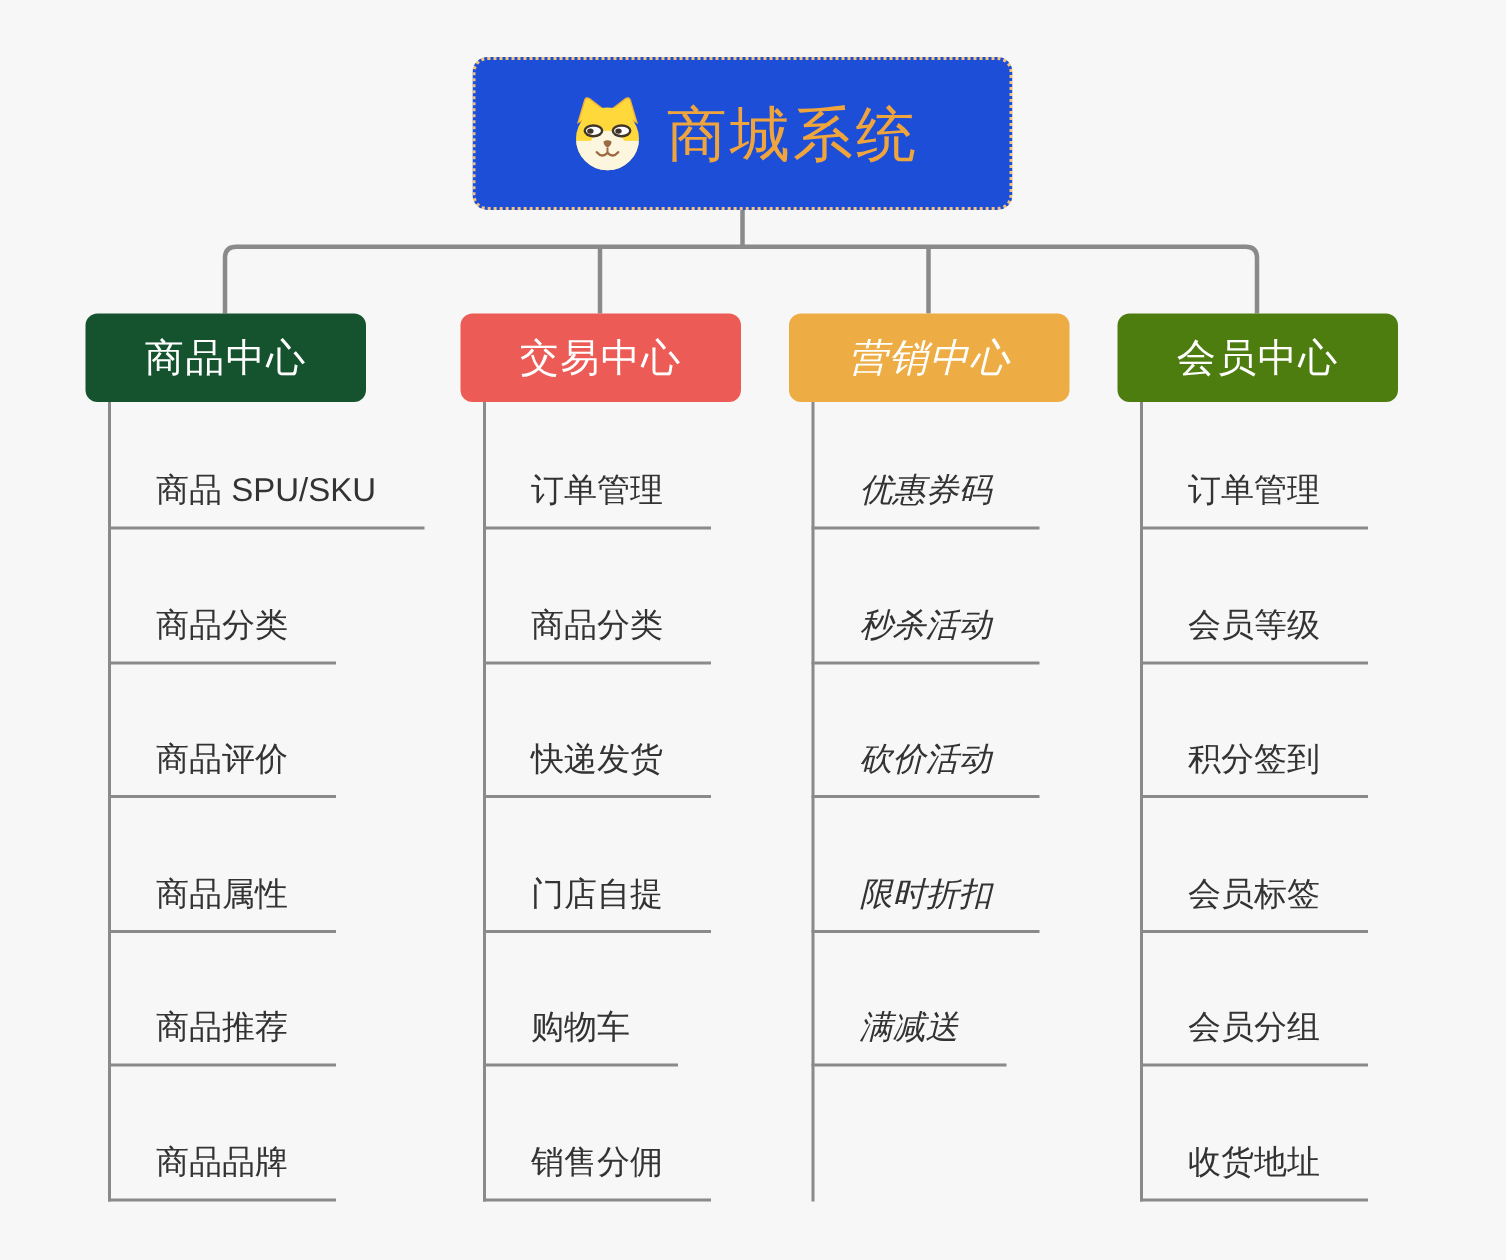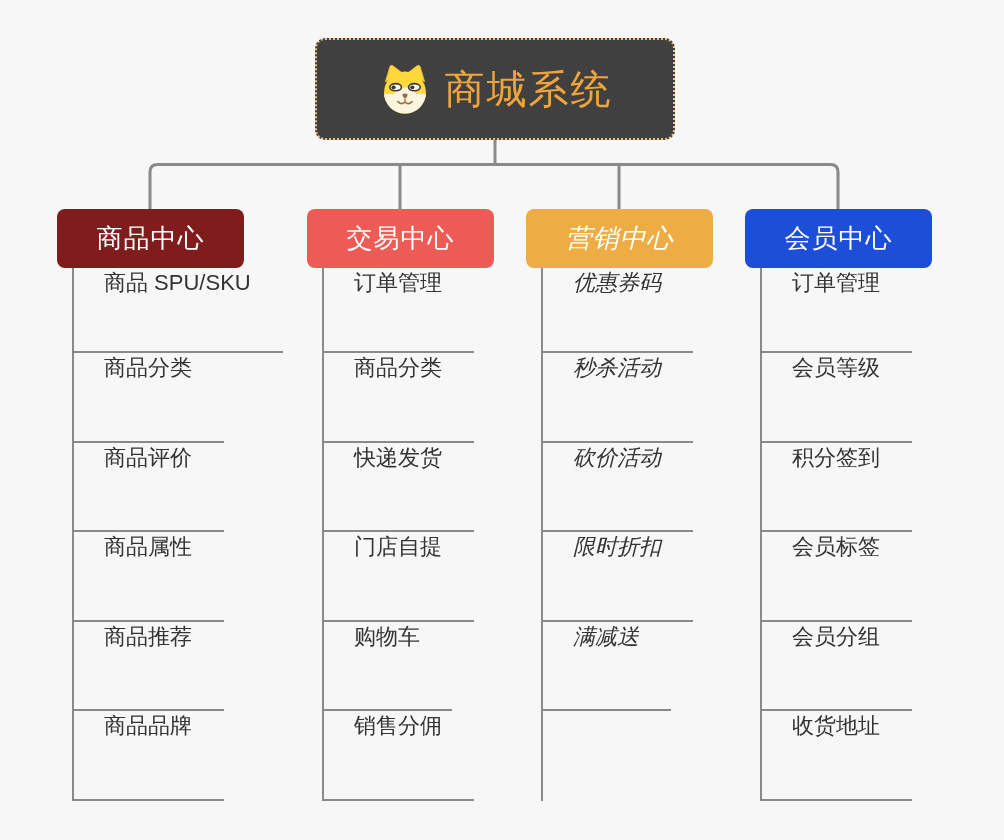--- a/index.html
+++ b/index.html
@@ -8,21 +8,21 @@
     background:#F7F7F7;
     font-family:"Liberation Sans","DejaVu Sans",sans-serif;
     position:relative; overflow:hidden;
   }
   .canvas { position:absolute; inset:0; width:1004px; height:840px; }
 
   
   .root-node {
     position:absolute; left:315px; top:38px; width:360px; height:102px;
     box-sizing:border-box;
-    background:#404040;
+    background:#1d4ed8;
     border:2px dotted #F2C379;
     border-radius:10px;
     display:flex; align-items:center; justify-content:center; gap:13px;
   }
   .root-title {
     font-size:40px; color:#F0A43C; letter-spacing:2px; white-space:nowrap;
   }
   .dog { width:54px; height:50px; display:block; }
 
   
@@ -34,21 +34,21 @@
   .branch-box {
     width:187px; height:59px; border-radius:8px;
     display:flex; align-items:center; justify-content:center;
     color:#FFFFFF; font-size:26px; letter-spacing:1px; white-space:nowrap;
   }
   .trunk {
     position:absolute; left:15px; top:59px;
     width:2px; height:533px; background:#8A8A8A;
   }
   .leaves { position:absolute; left:15px; top:59px; }
-  .leaf { height:89.6px; display:flex; }
+  .leaf { height:89.6px; display:flex; align-items:flex-end; }
   .leaf:first-child { height:85px; }
   .leaf-label {
     width:max-content; white-space:nowrap;
     padding:0 32px 9px 32px;
     border-bottom:2px solid #8A8A8A;
     font-size:22px; color:#333333;
   }
 </style>
 </head>
 <body>
@@ -81,21 +81,21 @@
       <ellipse cx="17.2" cy="26.2" rx="2.4" ry="2" fill="#3F3528"></ellipse>
       <ellipse cx="38.2" cy="26.2" rx="2.4" ry="2" fill="#3F3528"></ellipse>
       <path d="M27 34 Q30 32 33 34 Q33 37 30 38.5 Q27 37 27 34 Z" fill="#9C6B44"></path>
       <path d="M30 38.5 V 42" stroke="#9C6B44" stroke-width="1.5" fill="none"></path>
       <path d="M22 42 Q26 46.5 30 42.5 Q34 46.5 38 42" stroke="#9C6B44" stroke-width="1.8" fill="none" stroke-linecap="round"></path>
     </svg>
     <span class="root-title">商城系统</span>
   </div>
 
   <div class="branch b0">
-    <div class="branch-box" style="background: #7f1d1d;">商品中心</div>
+    <div class="branch-box" style="background: #14532d;">商品中心</div>
     <div class="trunk"></div>
     <div class="leaves">
       <div class="leaf">
           <span class="leaf-label">商品 SPU/SKU</span>
         </div>
       <div class="leaf">
           <span class="leaf-label">商品分类</span>
         </div>
       <div class="leaf">
           <span class="leaf-label">商品评价</span>
@@ -153,21 +153,21 @@
       <div class="leaf">
           <span class="leaf-label">限时折扣</span>
         </div>
       <div class="leaf">
           <span class="leaf-label">满减送</span>
         </div>
     </div>
   </div>
 
   <div class="branch b3">
-    <div class="branch-box" style="background: #1d4ed8;">会员中心</div>
+    <div class="branch-box" style="background: #4d7c0f;">会员中心</div>
     <div class="trunk"></div>
     <div class="leaves">
       <div class="leaf">
           <span class="leaf-label">订单管理</span>
         </div>
       <div class="leaf">
           <span class="leaf-label">会员等级</span>
         </div>
       <div class="leaf">
           <span class="leaf-label">积分签到</span>

